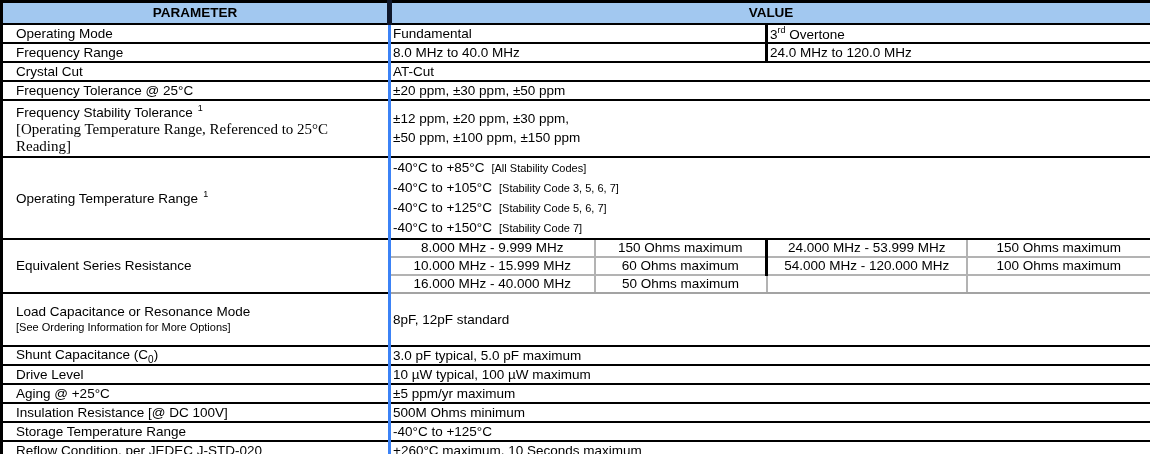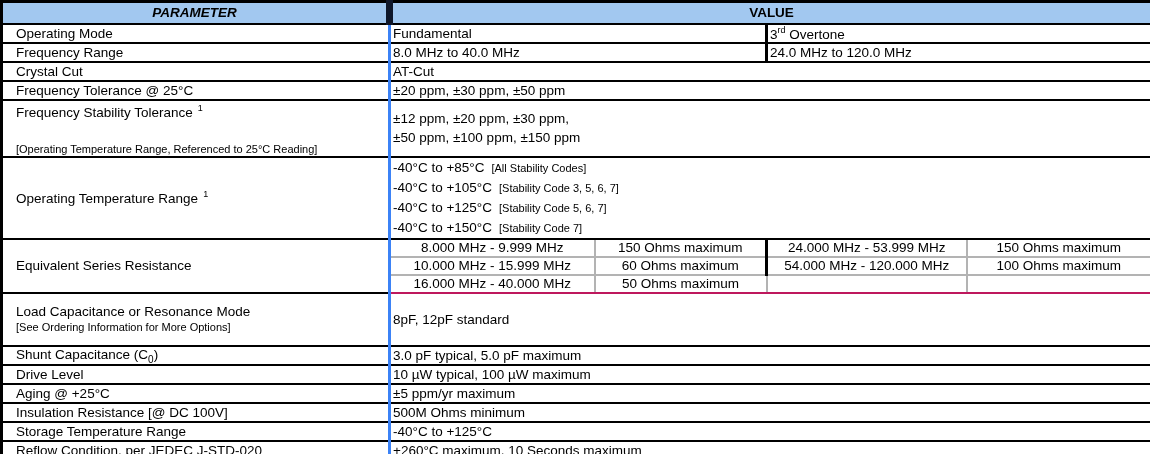--- a/index.html
+++ b/index.html
@@ -4,43 +4,43 @@
 <style>
   html,body{margin:0;padding:0;background:#fff;}
   .sheet{width:1150px;height:454px;box-sizing:border-box;background:#fff;}
   table.spec{
     border-collapse:collapse;table-layout:fixed;width:1150px;
     font-family:"Liberation Sans",sans-serif;font-size:13.5px;color:#000;
     border:3px solid #000;
   }
   td,th{border:2px solid #000;padding:0 2px;overflow:hidden;vertical-align:middle;box-sizing:border-box;}
   th.hdr{background:var(--header-bg,#A2C8F0);font-weight:bold;font-size:13.5px;text-align:center;height:22px;}
-  th.hdr-param{border-right:7px solid #0f172a;font-style:italic;}
+  th.hdr-param{border-right:5px solid #0f172a;}
   td.param{text-align:left;padding-left:13px;border-right:3px solid #3b82f6;}
   td.val{text-align:left;}
   td.vdiv{border-right:3px solid #000;}
   tr.h19{height:19px;}
   tr.h18{height:18px;}
   tr.h20{height:20px;}
   tr.stab{height:44px;}
   tr.otemp{height:78px;}
   tr.loadcap{height:53px;}
   sup.fn{font-size:9px;vertical-align:super;margin-left:5px;}
   sup.ord{font-size:9px;vertical-align:super;}
   sub.sb{font-size:10px;vertical-align:sub;}
-  .note{font-size:11px;}
+  .note{font-size:15px;font-family:Liberation Serif, serif;}
   .stab-cell{display:flex;flex-direction:column;justify-content:space-between;height:52px;padding:2px 0 1px 0;}
   .line{line-height:19px;}
   .tline{line-height:19px;}
   .tnote{font-size:11px;margin-left:7px;}
   
   td.esr{border:2px solid var(--border-gray,#B3B3B3);text-align:center;}
   td.esr-bdiv{border-right:3px solid #000;}
   td.esr-top{border-top-color:#000;}
-  td.esr-bot{border-bottom:2px solid #be185d;}
+  td.esr-bot{border-bottom:2px solid #a3a3a3;}
   .lc-label{line-height:17px;}
   .lc-note{font-size:11px;line-height:15px;}
 </style>
 </head>
 <body>
 
 <div class="sheet">
 <table class="spec">
   <colgroup>
     <col style="width:388px">

